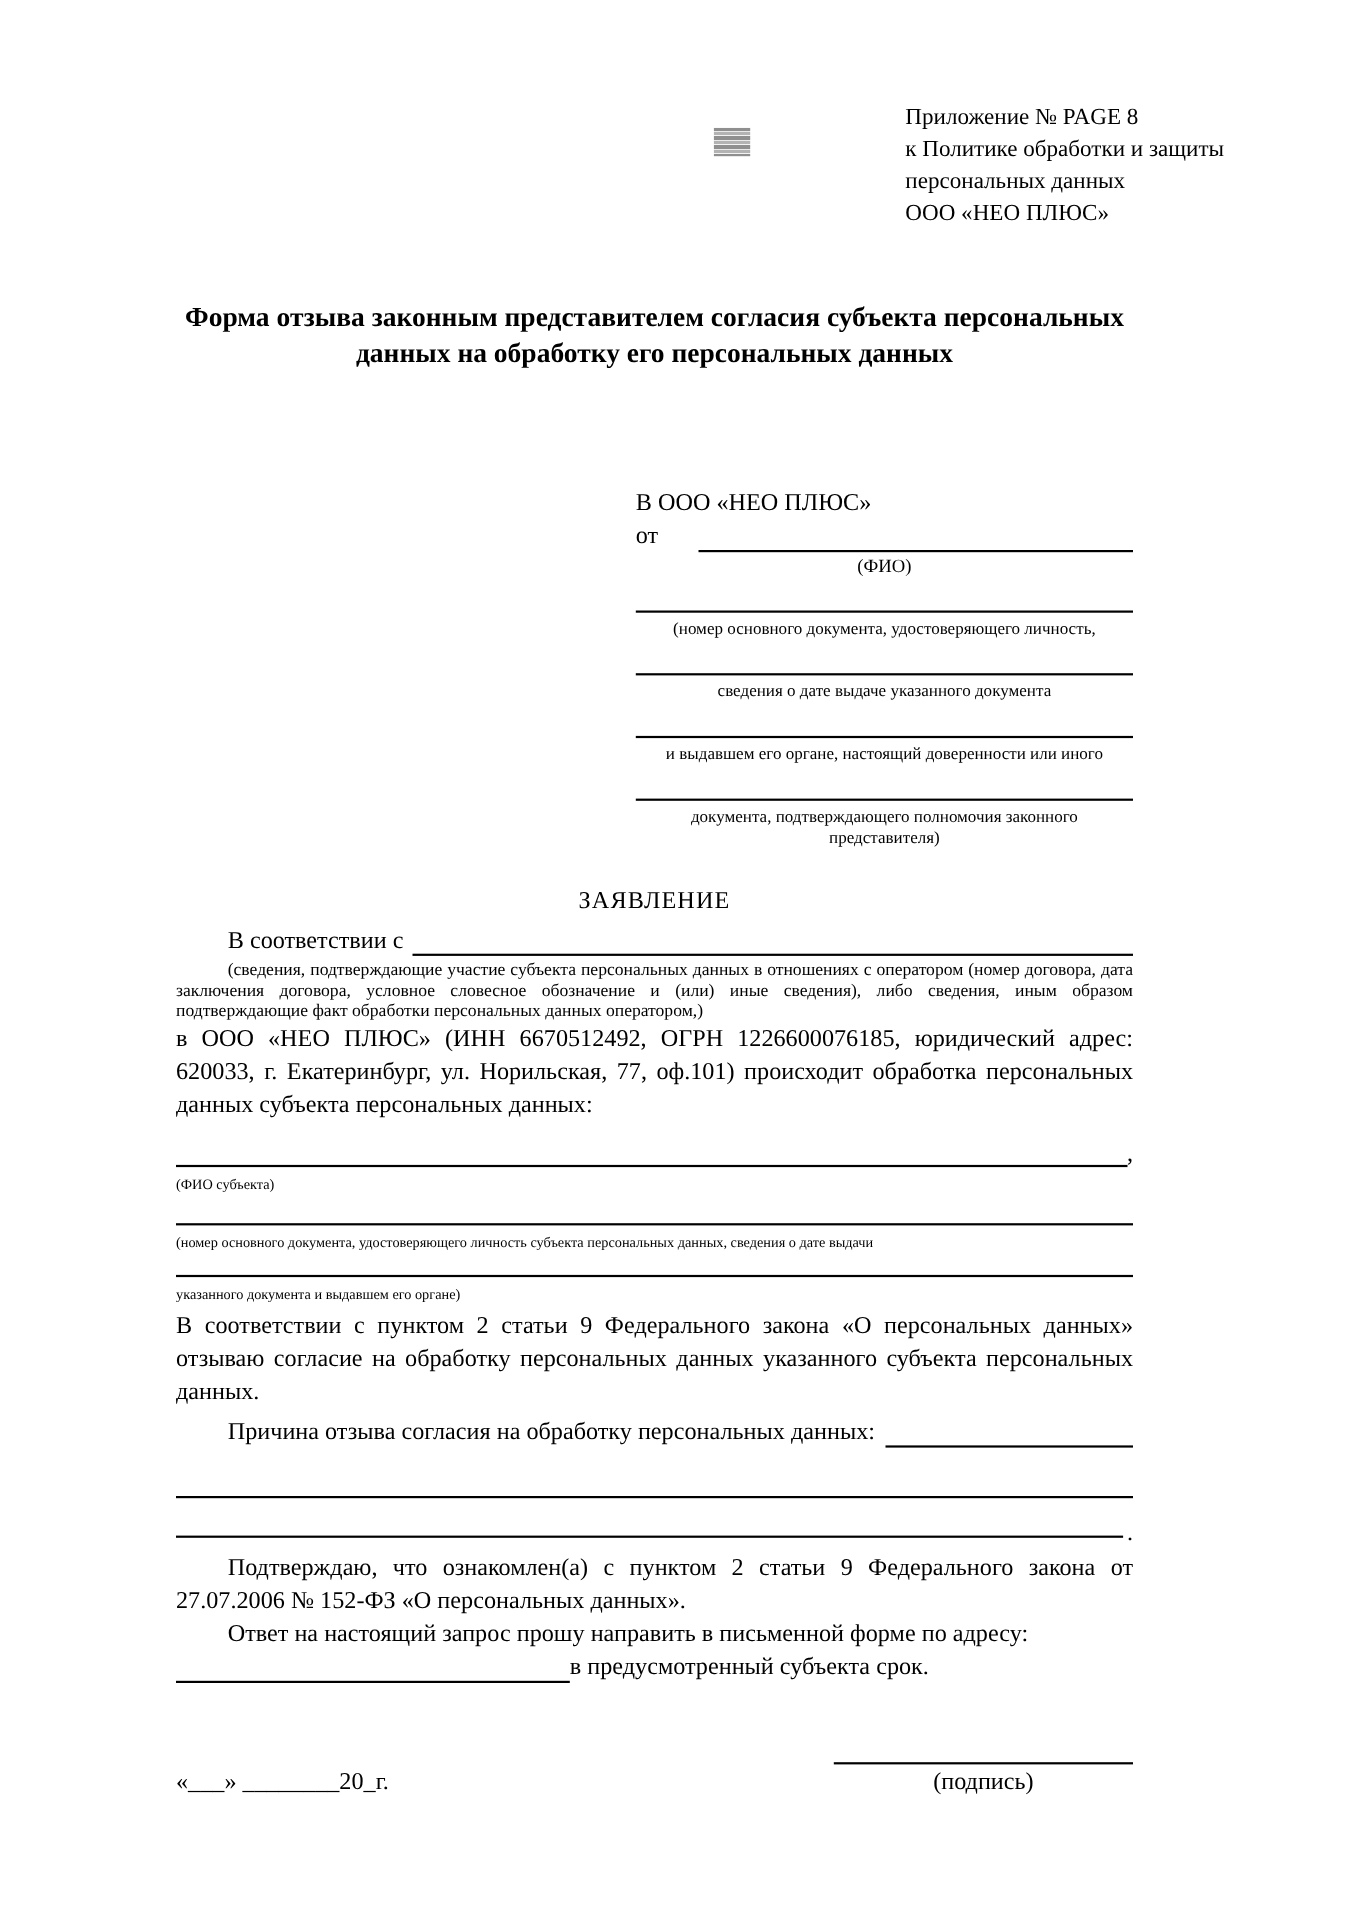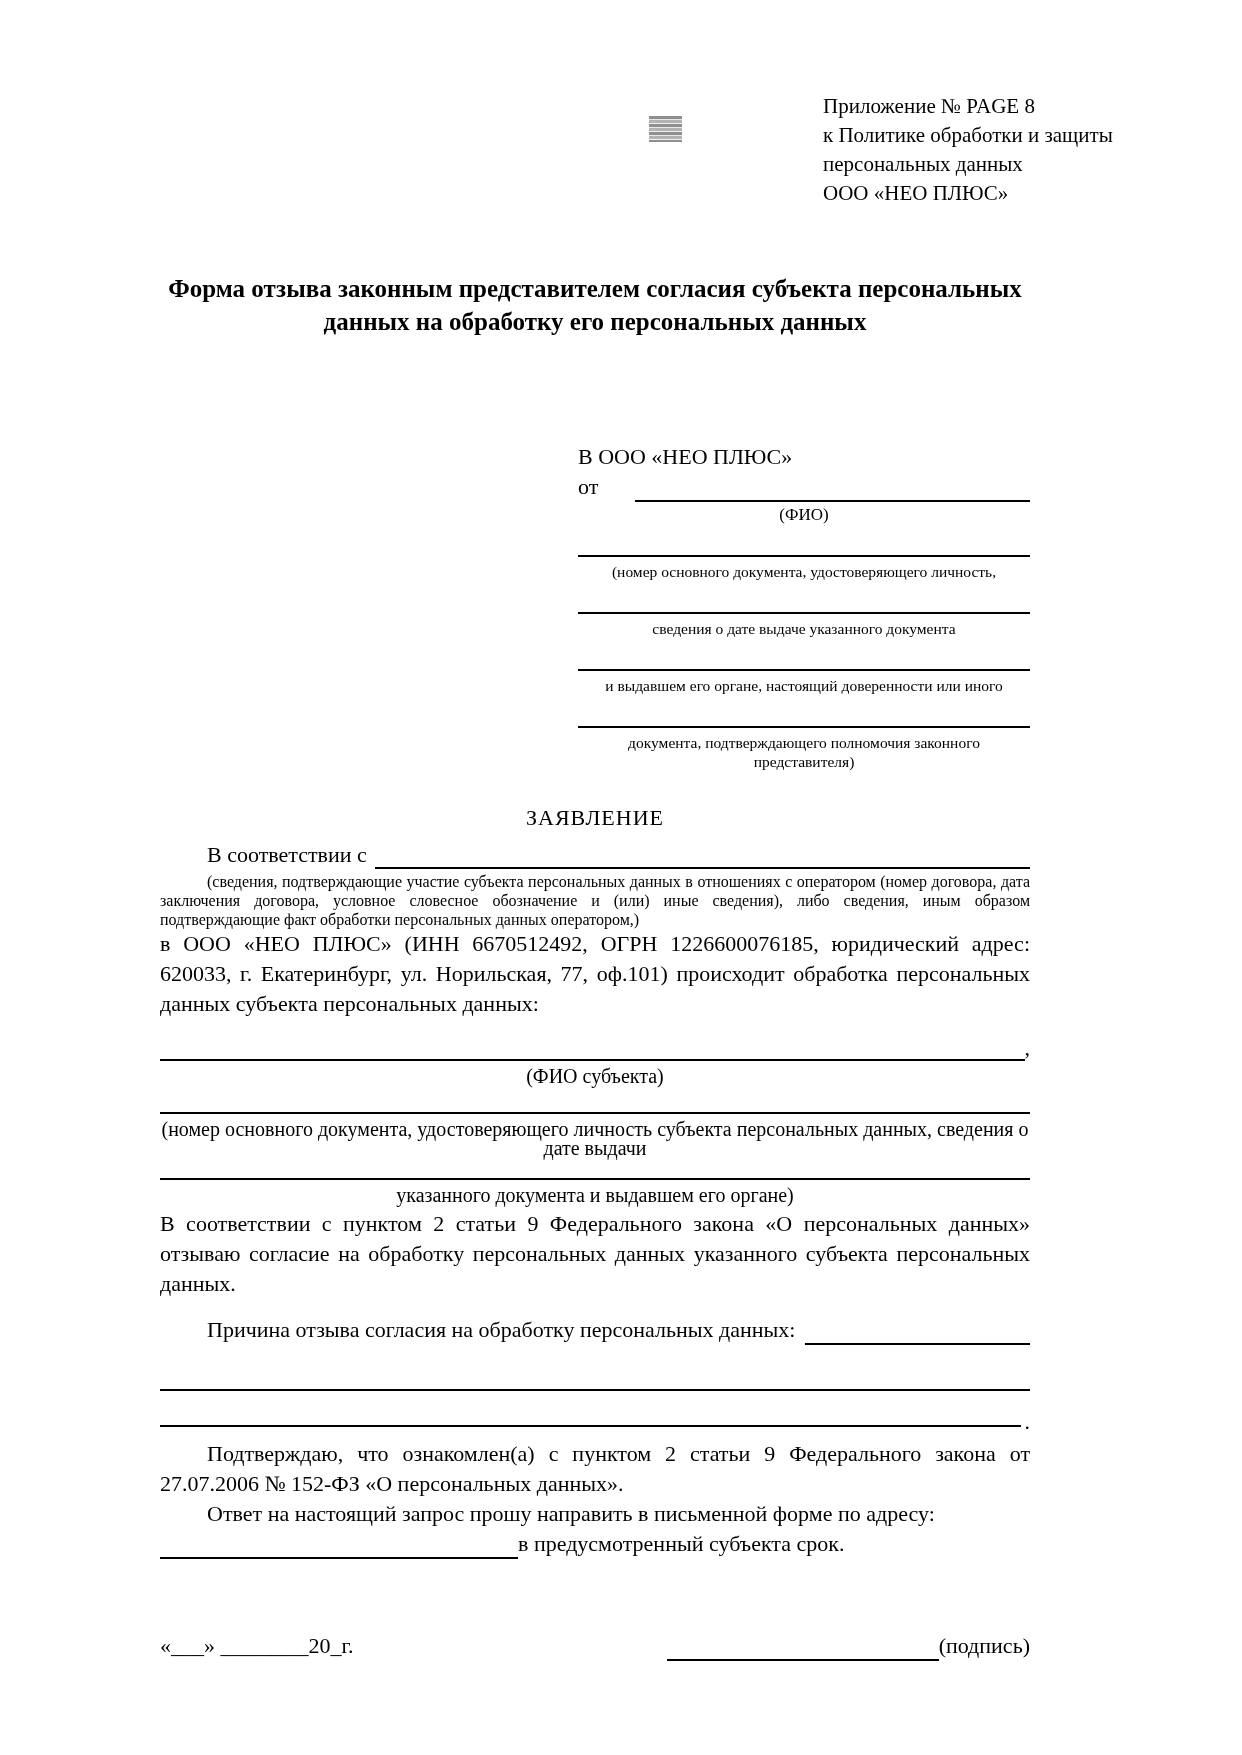--- a/index.html
+++ b/index.html
@@ -95,48 +95,47 @@
   .para {
     line-height: 30px;
     text-align: justify;
   }
   .para.indent { text-indent: 47px; }
   .rule-row { display: flex; align-items: flex-end; line-height: 26px; }
   .rule-row .rule { flex: 1 1 auto; border-bottom: 2px solid #000; }
   .rule-row.subject-fio { margin-top: 16px; }
   .rule-row .tail { flex: 0 0 auto; }
   .wide-caption {
-    text-align: center;
-    font-size: 20px;
+    font-size: 13px;
     line-height: 19px;
     margin-top: 6px;
   }
   .gap-rule-1 { border-bottom: 2px solid #000; height: 0; margin-top: 44px; }
   .period-row { display: flex; align-items: flex-end; margin-top: 26px; line-height: 10px; }
   .period-row .rule { flex: 1 1 auto; border-bottom: 2px solid #000; margin-right: 4px; }
   .reason-row {
     display: flex;
     align-items: flex-end;
     padding-left: 47px;
-    margin-top: 16px;
+    margin-top: 6px;
     line-height: 30px;
   }
   .reason-row .rule { flex: 1 1 auto; border-bottom: 2px solid #000; margin-left: 10px; }
   .confirm { margin-top: 12px; }
   .reply-line1 { text-indent: 47px; line-height: 30px; }
   .reply-line2 { line-height: 30px; display: flex; align-items: flex-end; }
   .reply-line2 .rule { flex: 0 0 358px; border-bottom: 2px solid #000; }
   .footer-row {
     display: flex;
     justify-content: space-between;
     align-items: flex-end;
     margin-top: 72px;
     line-height: 30px;
   }
-  .sig-group { display: flex; align-items: flex-end; }
+  .sig-group { display: flex; align-items: center; flex-direction: column; }
   .sig-group .rule { width: 272px; border-bottom: 2px solid #000; }
 </style>
 </head>
 <body>
 
 <div class="page">
 
   <div class="doc-thumb-icon"></div>
 
   <div class="header-block">

